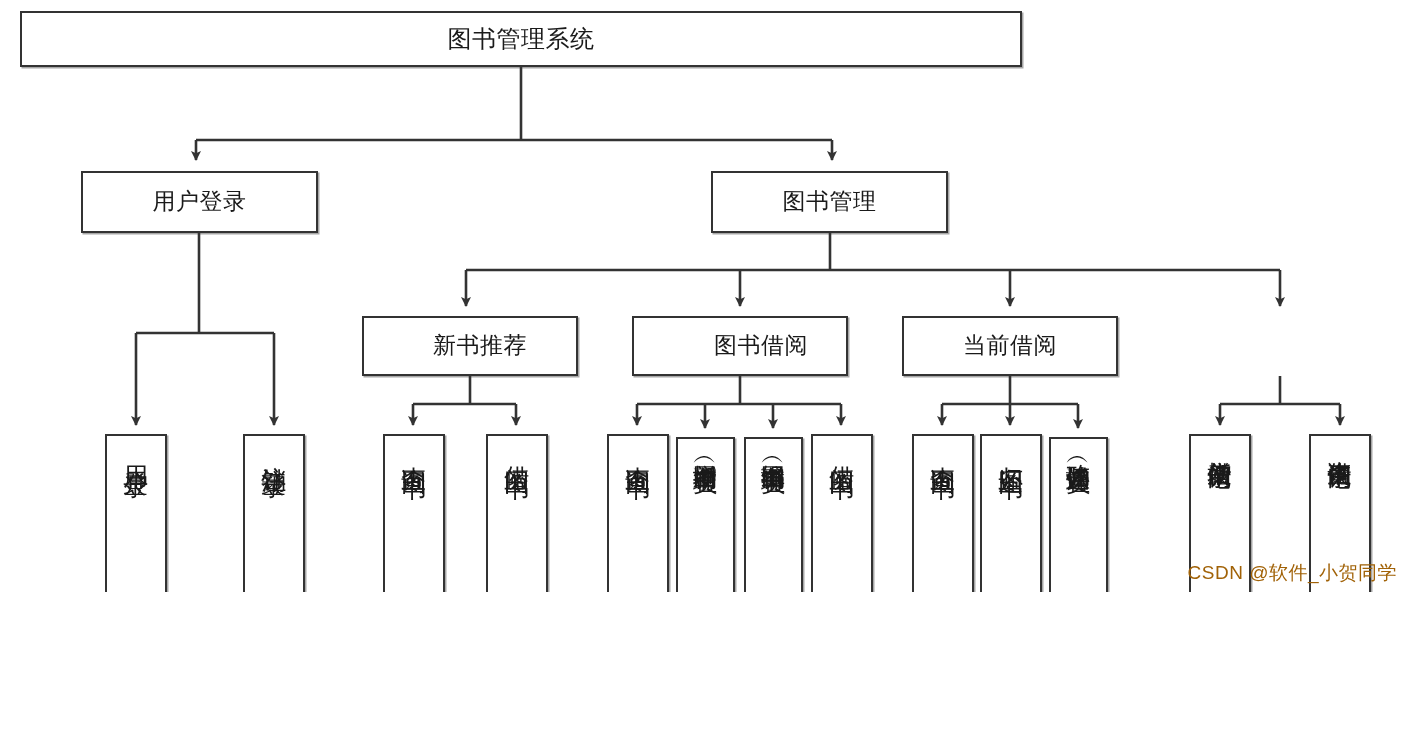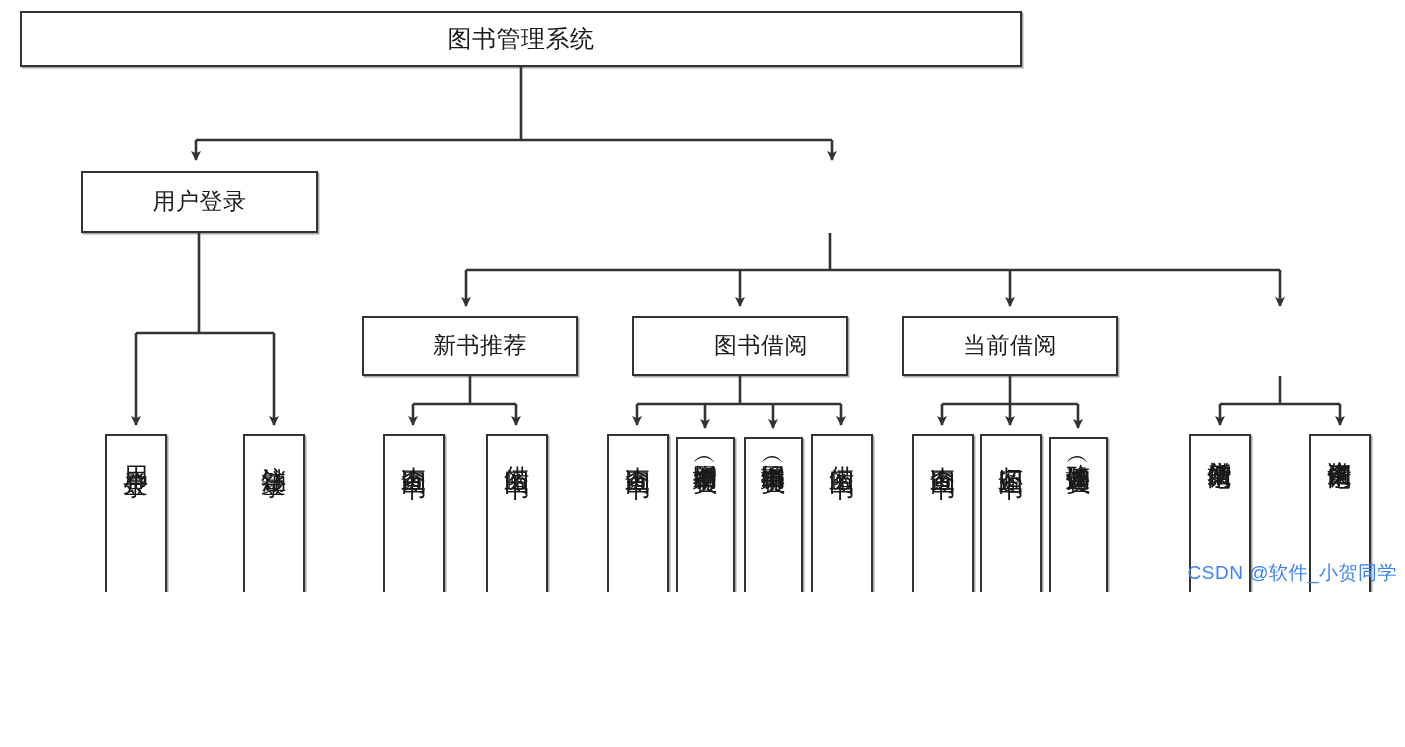--- a/index.html
+++ b/index.html
@@ -70,21 +70,21 @@
   }
   .node.vert.tall .label {
     font-size: 24px;
     letter-spacing: 1px;
   }
   .watermark {
     position: absolute;
     right: 8px;
     bottom: 6px;
     font-size: 19px;
-    color: #3b82f6;
+    color: #a16207;
     letter-spacing: 0.5px;
     white-space: nowrap;
     user-select: none;
   }
 </style>
 </head>
 <body>
 
 <div id="canvas">
 
@@ -138,20 +138,23 @@
     </g>
   </svg>
 
   <div class="node horiz root" style="left:20px; top:11px; width:1002px; height:56px;">
     <span class="label">图书管理系统</span>
   </div>
 
   <div class="node horiz" style="left:81px; top:171px; width:237px; height:62px;">
     <span class="label">用户登录</span>
   </div>
+  <div class="node horiz" style="left:711px; top:171px; width:237px; height:62px;">
+    <span class="label">图书管理</span>
+  </div>
 
   <div class="node horiz" style="left:362px; top:316px; width:216px; height:60px;padding-left:20px;">
     <span class="label">新书推荐</span>
   </div>
   <div class="node horiz" style="left:632px; top:316px; width:216px; height:60px;padding-left:42px;">
     <span class="label">图书借阅</span>
   </div>
   <div class="node horiz" style="left:902px; top:316px; width:216px; height:60px;">
     <span class="label">当前借阅</span>
   </div>

